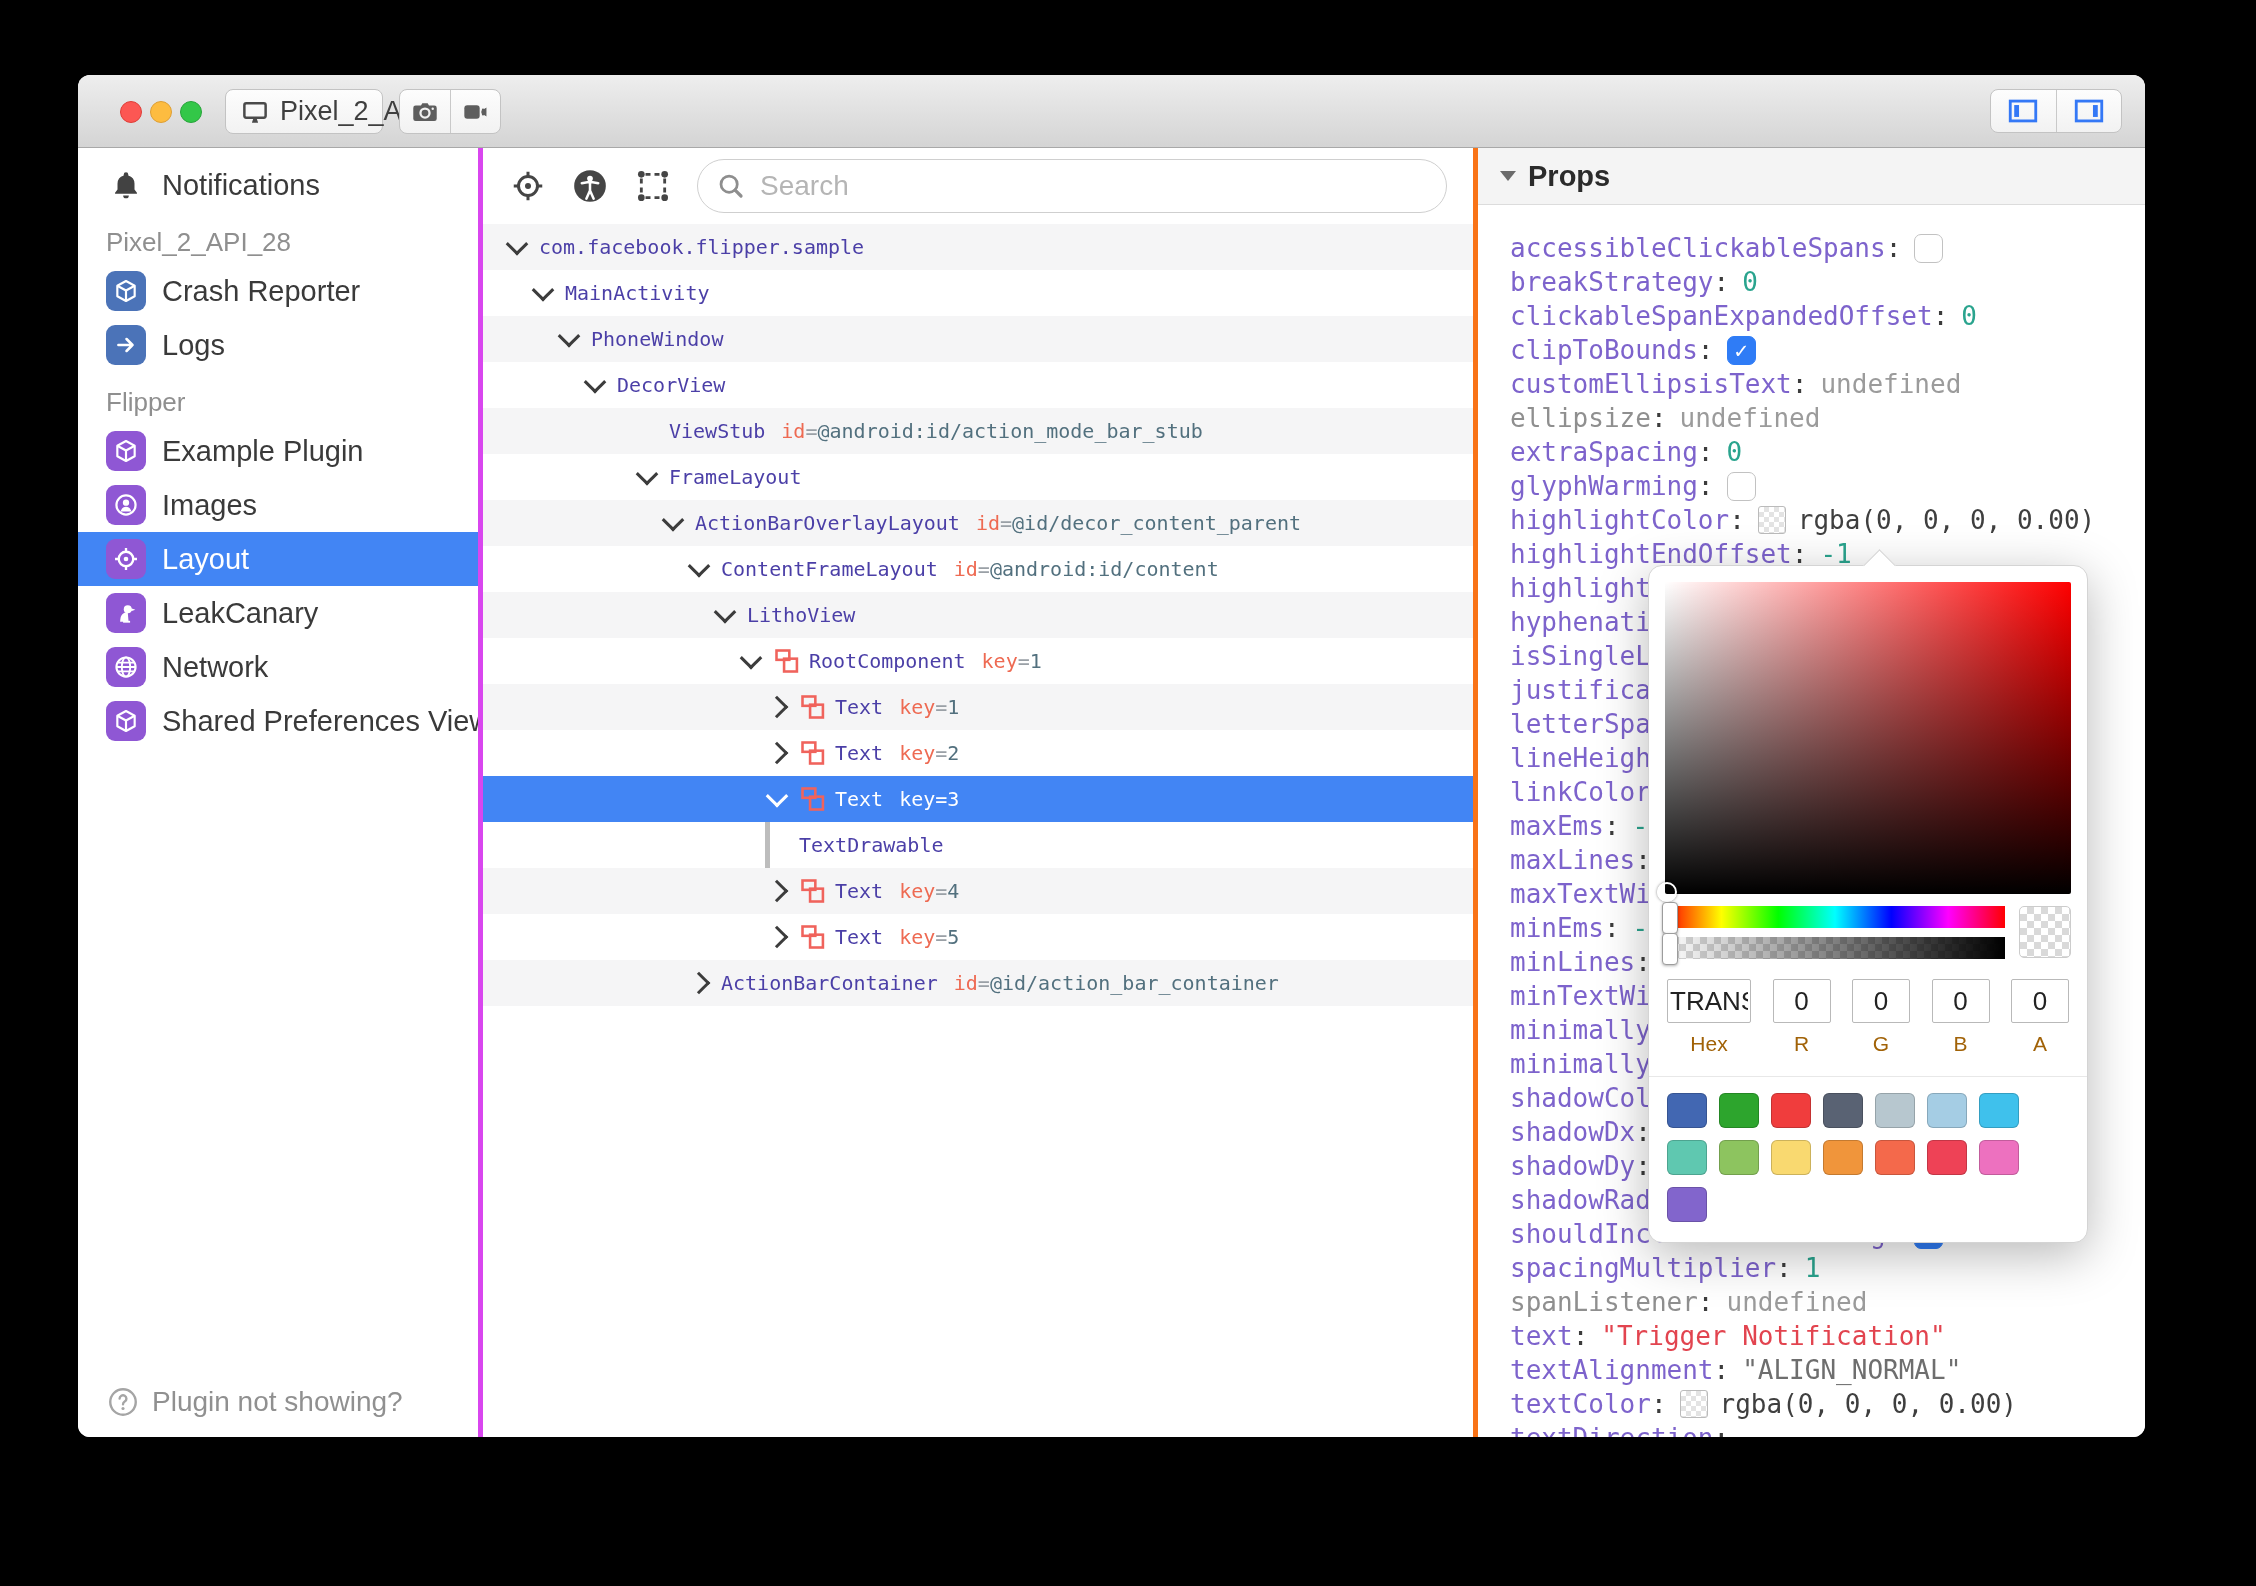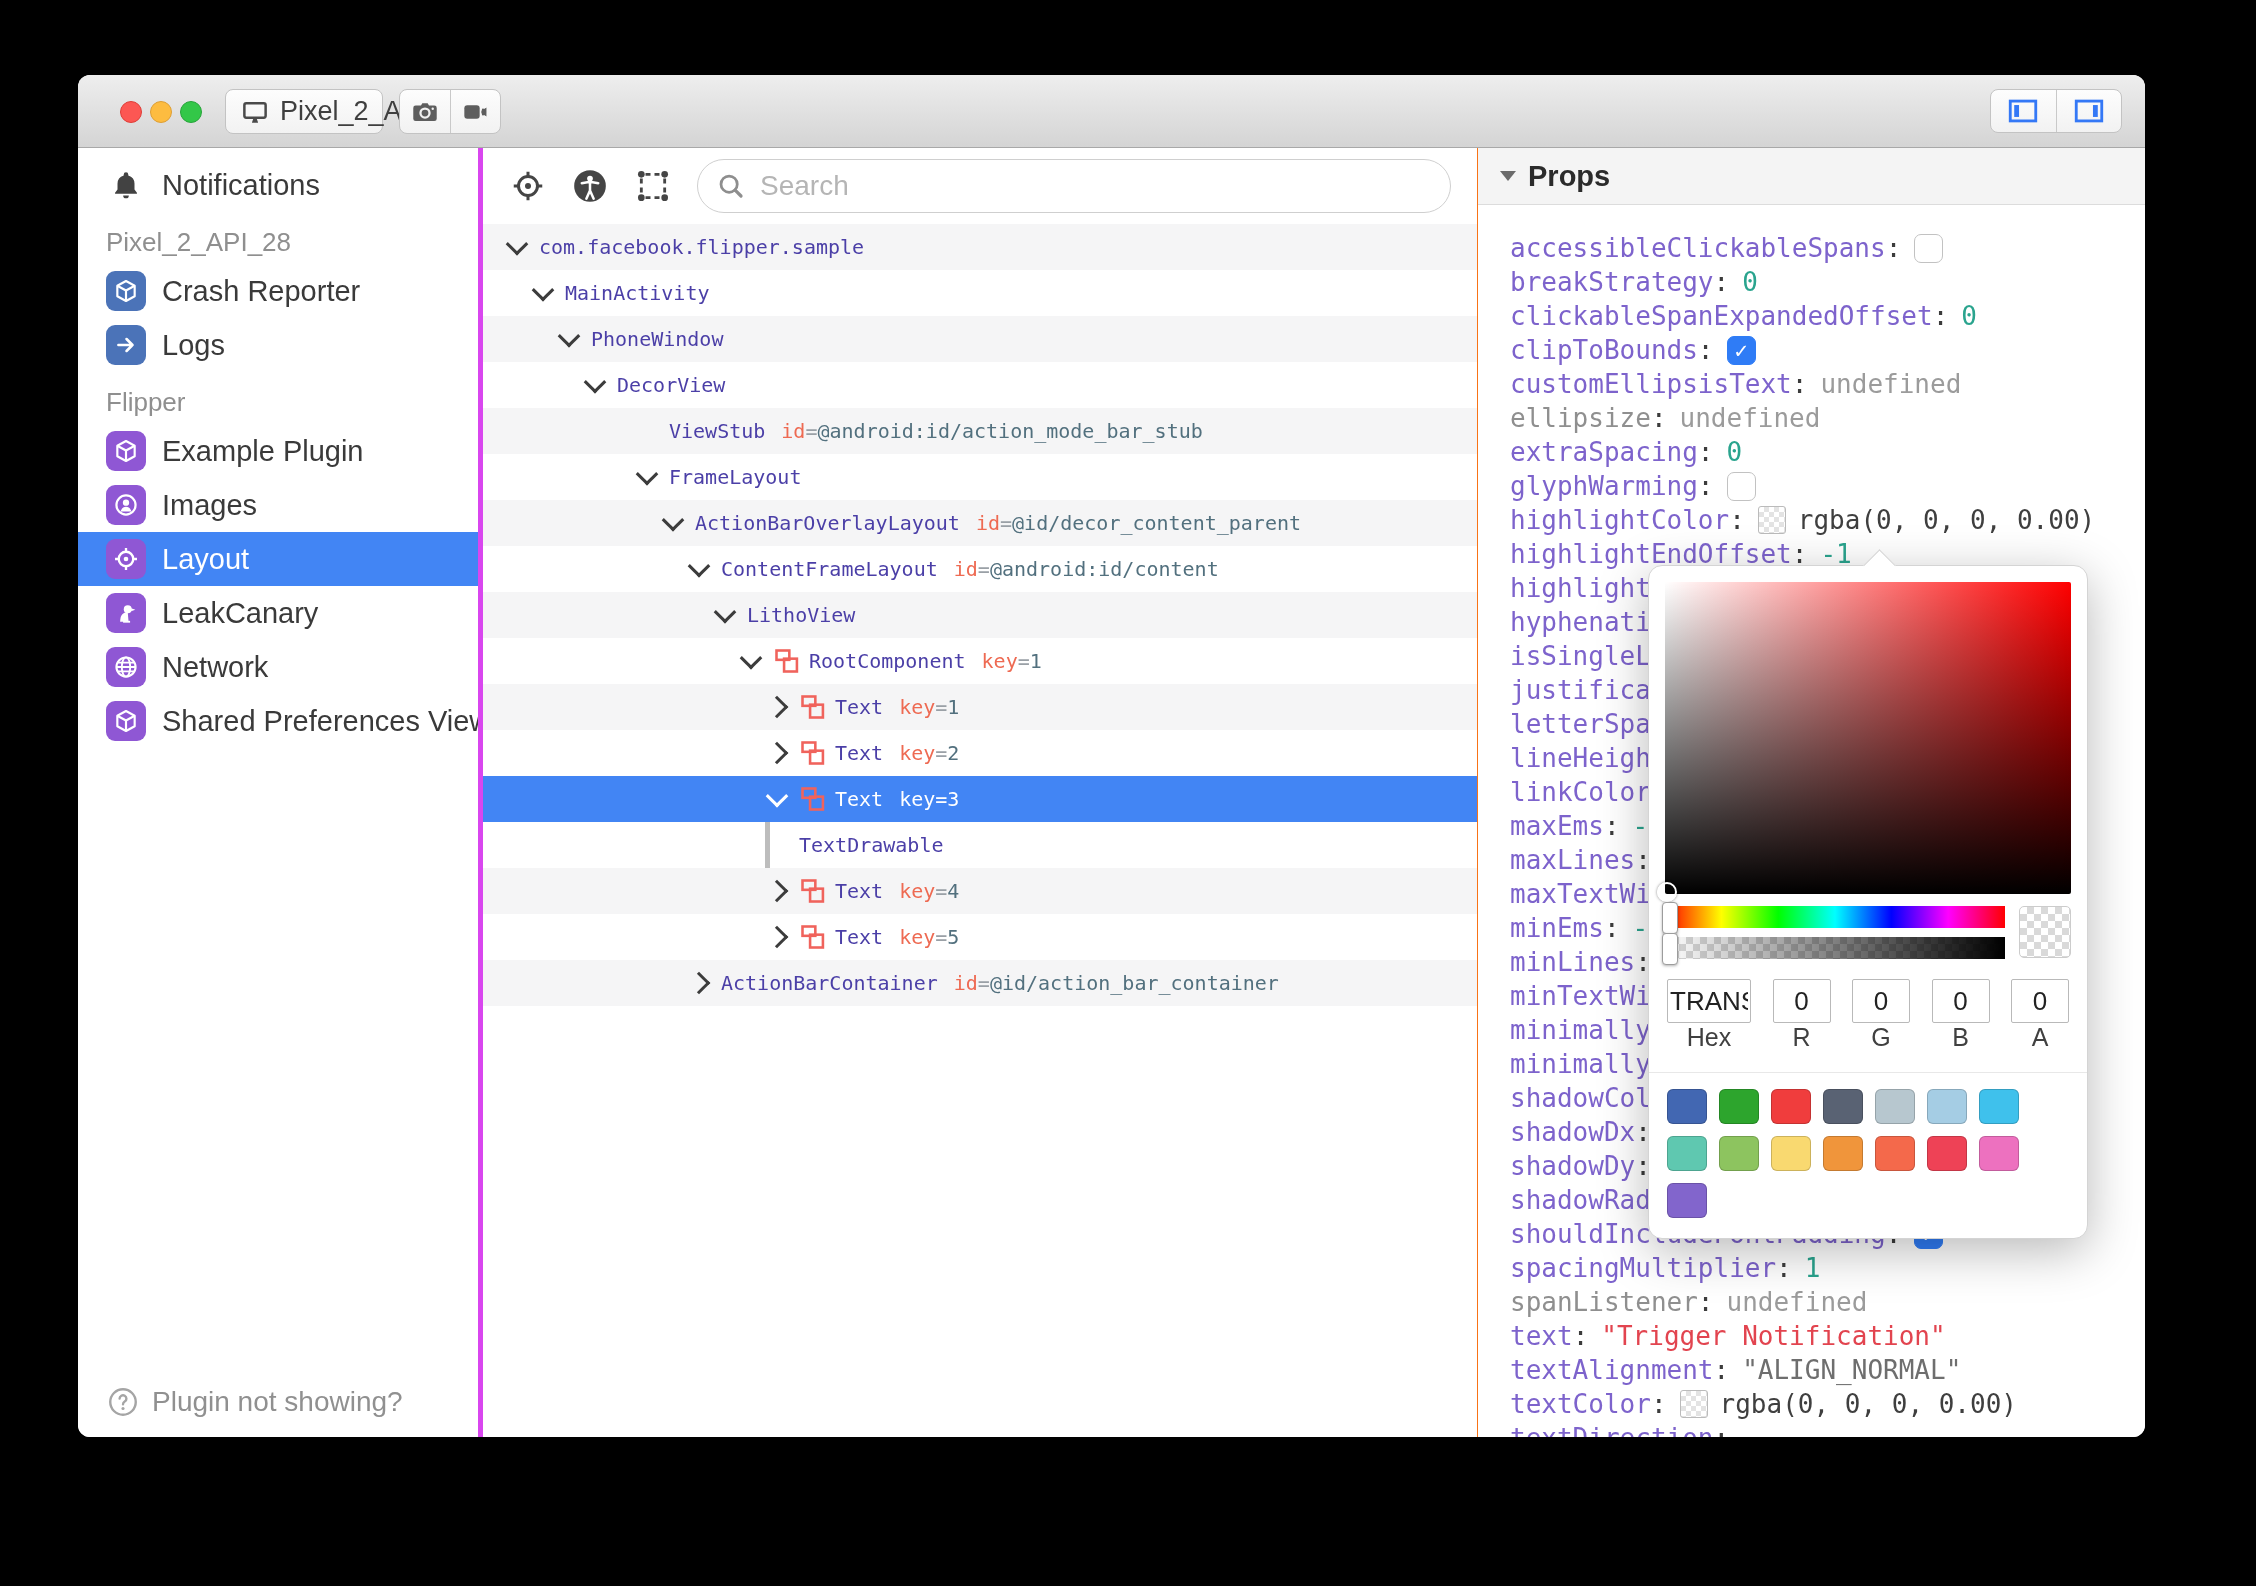--- a/index.html
+++ b/index.html
@@ -55,21 +55,21 @@
   .chev.right{transform:rotate(-45deg);}
   .tree-row.selected .chev{border-color:#fff;}
   .pipe{width:5px;height:46px;background:#bdbdbd;}
   .licon{width:36px;min-width:36px;display:flex;align-items:center;}
   .nname{margin-right:16px;}
   .akey{color:#ee6a52;}
   .aeq{color:#9aa0a6;}
   .aval{color:#52707e;}
   .tree-row.selected .akey,.tree-row.selected .aeq,.tree-row.selected .aval{color:#fff;}
   
-  .propspanel{width:667px;min-width:667px;border-left:1px solid #f97316;background:#fff;
+  .propspanel{width:667px;min-width:667px;border-left:5px solid #f97316;background:#fff;
     display:flex;flex-direction:column;overflow:hidden;}
   .props-header{height:56px;min-height:56px;background:#f4f4f4;border-bottom:1px solid #dcdcdc;
     display:flex;align-items:center;gap:12px;padding-left:22px;}
   .tri{width:0;height:0;border-left:8px solid transparent;border-right:8px solid transparent;
     border-top:10px solid #6b6b6b;}
   .props-title{font-size:29px;font-weight:bold;color:#2b2b2b;}
   .props-list{padding:26px 0 0 32px;font-family:"DejaVu Sans Mono",monospace;font-size:26px;}
   .prop-row{height:34px;display:flex;align-items:center;white-space:nowrap;}
   .pkey{color:#7d63cc;}
   .pkey.muted{color:#8f8f8f;}
@@ -110,21 +110,21 @@
     background-size:100% 100%,14px 14px,14px 14px;background-position:0 0,0 0,7px 7px;background-color:#fff;}
   .bar-handle{position:absolute;left:-3px;top:-4px;width:14px;height:30px;background:#fff;
     border:1px solid #9c9c9c;border-radius:4px;box-shadow:0 1px 3px rgba(0,0,0,.3);}
   .cur-swatch{width:52px;height:52px;border:1px solid #ccc;border-radius:5px;box-sizing:border-box;}
   .fields{display:flex;gap:16px;margin-top:20px;justify-content:space-between;padding:0 2px;}
   .field{display:flex;flex-direction:column;align-items:center;}
   .fbox{height:44px;border:1.5px solid #b9b9b9;border-radius:2px;text-align:center;font-size:26px;
     color:#222;font-family:"Liberation Sans",sans-serif;outline:none;box-sizing:border-box;background:#fff;}
   .fbox.hex{width:84px;}
   .fbox.ch{width:58px;}
-  .flabel{font-size:25px;color:#404040;}
+  .flabel{margin-top:9px;font-size:21px;color:#a16207;}
   .pop-divider{border-top:1px solid #e8e8e8;margin:20px -16px 0 -16px;}
   .swatches{display:flex;flex-wrap:wrap;gap:12px;padding:16px 2px 14px 2px;}
   .swatch{width:40px;height:35px;border-radius:6px;box-shadow:inset 0 0 0 1px rgba(0,0,0,.18);}
   svg{display:block;}
 </style>
 </head>
 <body>
 
 <div class="window">
 

